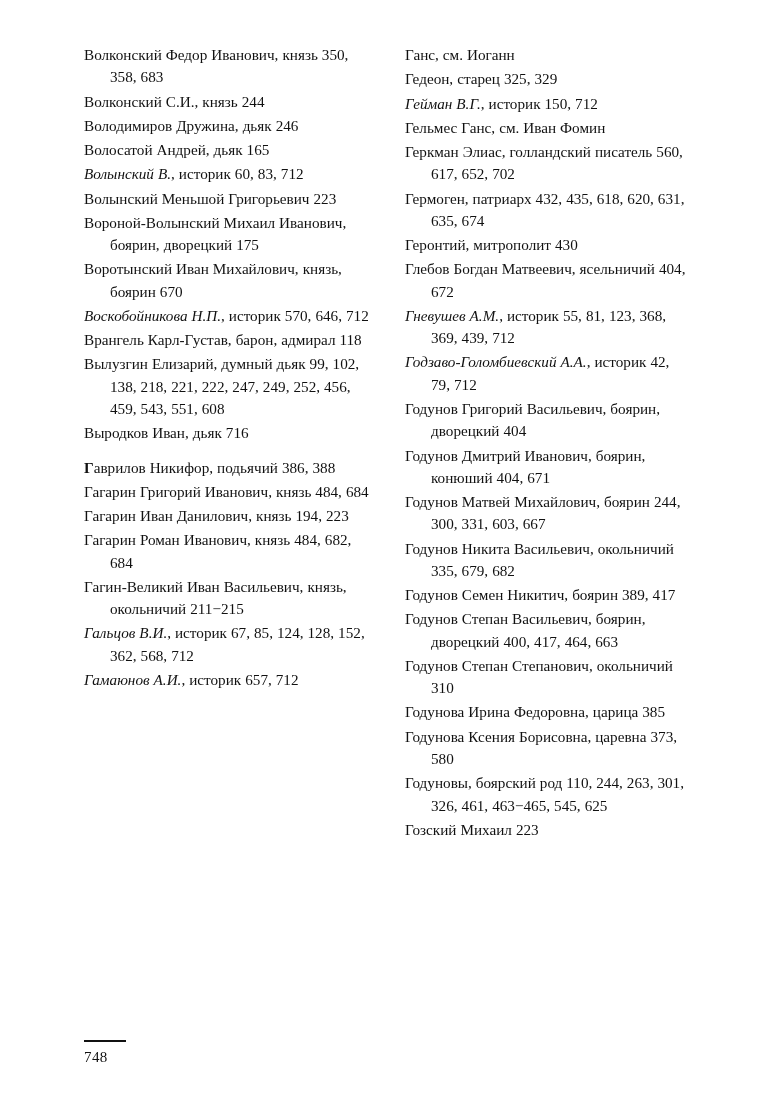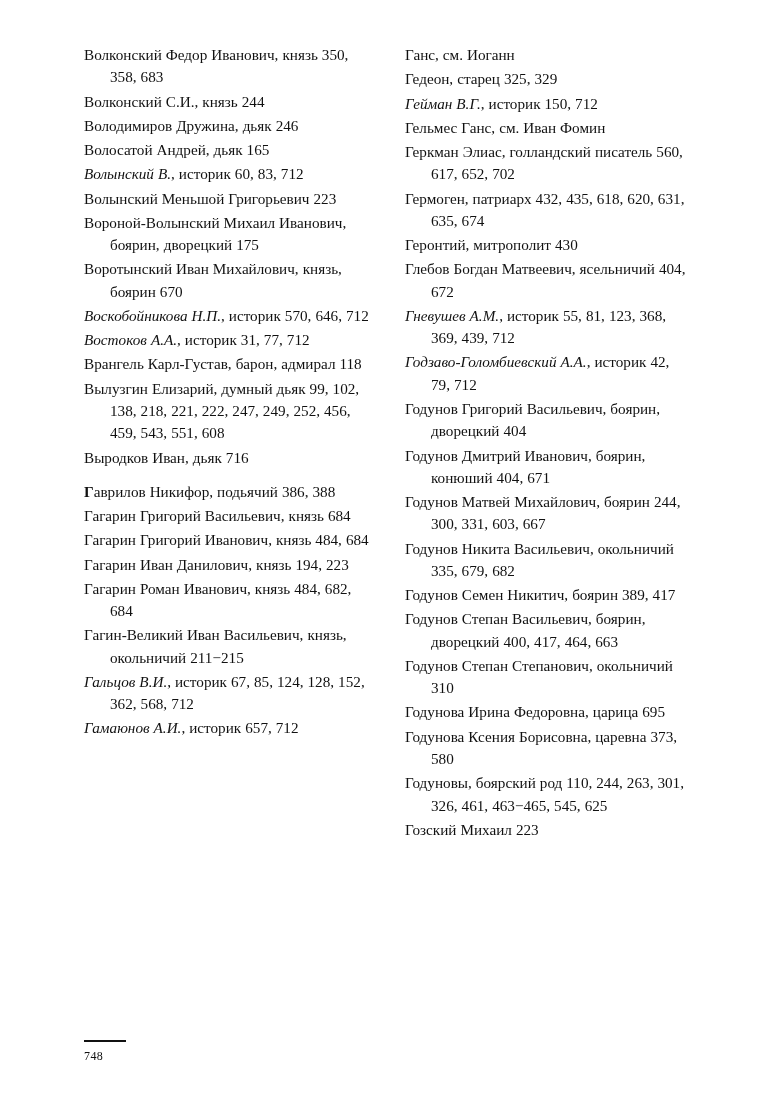--- a/index.html
+++ b/index.html
@@ -56,46 +56,44 @@
     top: 1040px;
     width: 100px;
   }
   .footer-rule {
     width: 42px;
     height: 2px;
     background: #111111;
     margin-bottom: 7px;
   }
   .page-number {
-    font-size: 12px;
+    font-size: 15px;
     letter-spacing: 0.4px;
   }
 </style>
 </head>
 <body>
 
 <div class="page">
 
   <div class="columns">
     <div class="column" id="col-left">
         <p class="entry">Волконский Федор Иванович, князь 350, 358, 683</p>
         <p class="entry">Волконский С.И., князь 244</p>
         <p class="entry">Володимиров Дружина, дьяк 246</p>
         <p class="entry">Волосатой Андрей, дьяк 165</p>
         <p class="entry"><span class="ital">Волынский В.</span><span>, историк 60, 83, 712</span></p>
         <p class="entry">Волынский Меньшой Григорьевич 223</p>
         <p class="entry">Вороной-Волынский Михаил Иванович, боярин, дворецкий 175</p>
         <p class="entry">Воротынский Иван Михайлович, князь, боярин 670</p>
         <p class="entry"><span class="ital">Воскобойникова Н.П.</span><span>, историк 570, 646, 712</span></p>
-        <p class="entry"><span class="ital">Востоков А.А.</span><span>, историк 31, 77, 712</span></p>
         <p class="entry">Врангель Карл-Густав, барон, адмирал 118</p>
         <p class="entry">Вылузгин Елизарий, думный дьяк 99, 102, 138, 218, 221, 222, 247, 249, 252, 456, 459, 543, 551, 608</p>
         <p class="entry">Выродков Иван, дьяк 716</p>
         <p class="entry gap-before"><span class="bold-initial">Г</span><span>аврилов Никифор, подьячий 386, 388</span></p>
-        <p class="entry">Гагарин Григорий Васильевич, князь 684</p>
         <p class="entry">Гагарин Григорий Иванович, князь 484, 684</p>
         <p class="entry">Гагарин Иван Данилович, князь 194, 223</p>
         <p class="entry">Гагарин Роман Иванович, князь 484, 682, 684</p>
         <p class="entry">Гагин-Великий Иван Васильевич, князь, окольничий 211−215</p>
         <p class="entry"><span class="ital">Гальцов В.И.</span><span>, историк 67, 85, 124, 128, 152, 362, 568, 712</span></p>
         <p class="entry"><span class="ital">Гамаюнов А.И.</span><span>, историк 657, 712</span></p>
       </div>
     <div class="column" id="col-right">
         <p class="entry">Ганс, см. Иоганн</p>
         <p class="entry">Гедеон, старец 325, 329</p>
@@ -107,21 +105,21 @@
         <p class="entry">Глебов Богдан Матвеевич, ясельничий 404, 672</p>
         <p class="entry"><span class="ital">Гневушев А.М.</span><span>, историк 55, 81, 123, 368, 369, 439, 712</span></p>
         <p class="entry"><span class="ital">Годзаво-Голомбиевский А.А.</span><span>, историк 42, 79, 712</span></p>
         <p class="entry">Годунов Григорий Васильевич, боярин, дворецкий 404</p>
         <p class="entry">Годунов Дмитрий Иванович, боярин, конюший 404, 671</p>
         <p class="entry">Годунов Матвей Михайлович, боярин 244, 300, 331, 603, 667</p>
         <p class="entry">Годунов Никита Васильевич, окольничий 335, 679, 682</p>
         <p class="entry">Годунов Семен Никитич, боярин 389, 417</p>
         <p class="entry">Годунов Степан Васильевич, боярин, дворецкий 400, 417, 464, 663</p>
         <p class="entry">Годунов Степан Степанович, окольничий 310</p>
-        <p class="entry">Годунова Ирина Федоровна, царица 695</p>
+        <p class="entry">Годунова Ирина Федоровна, царица 385</p>
         <p class="entry">Годунова Ксения Борисовна, царевна 373, 580</p>
         <p class="entry">Годуновы, боярский род 110, 244, 263, 301, 326, 461, 463−465, 545, 625</p>
         <p class="entry">Гозский Михаил 223</p>
       </div>
   </div>
 
   <div class="footer">
     <div class="footer-rule"></div>
     <div class="page-number">748</div>
   </div>

